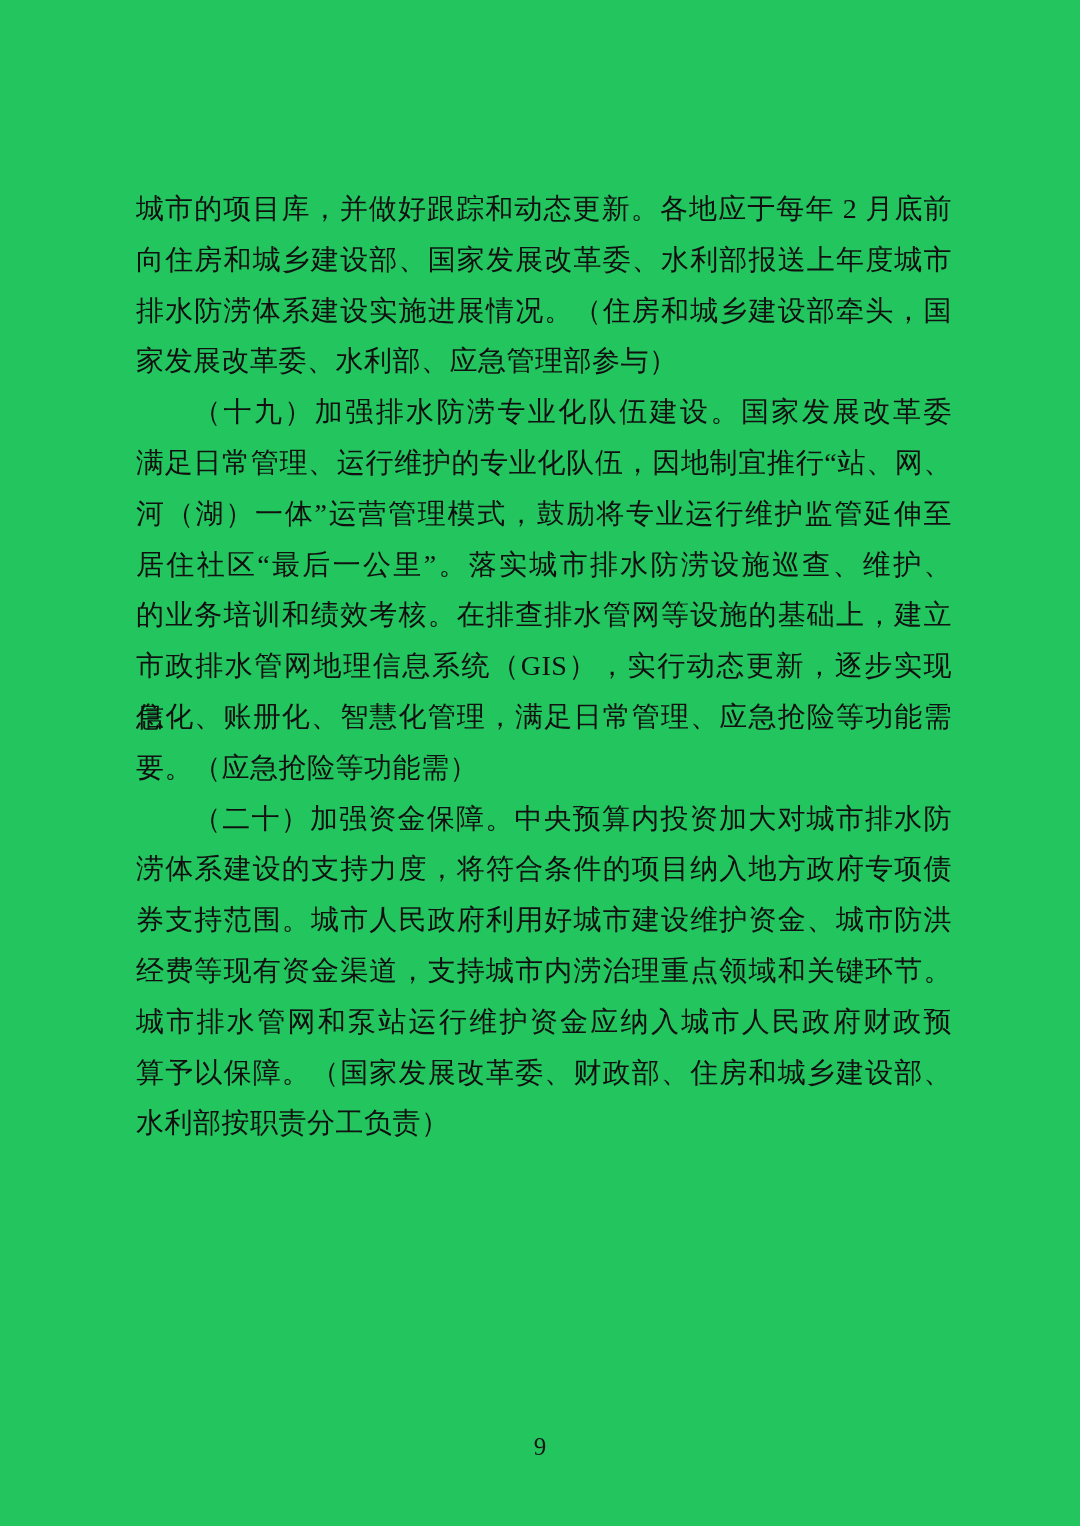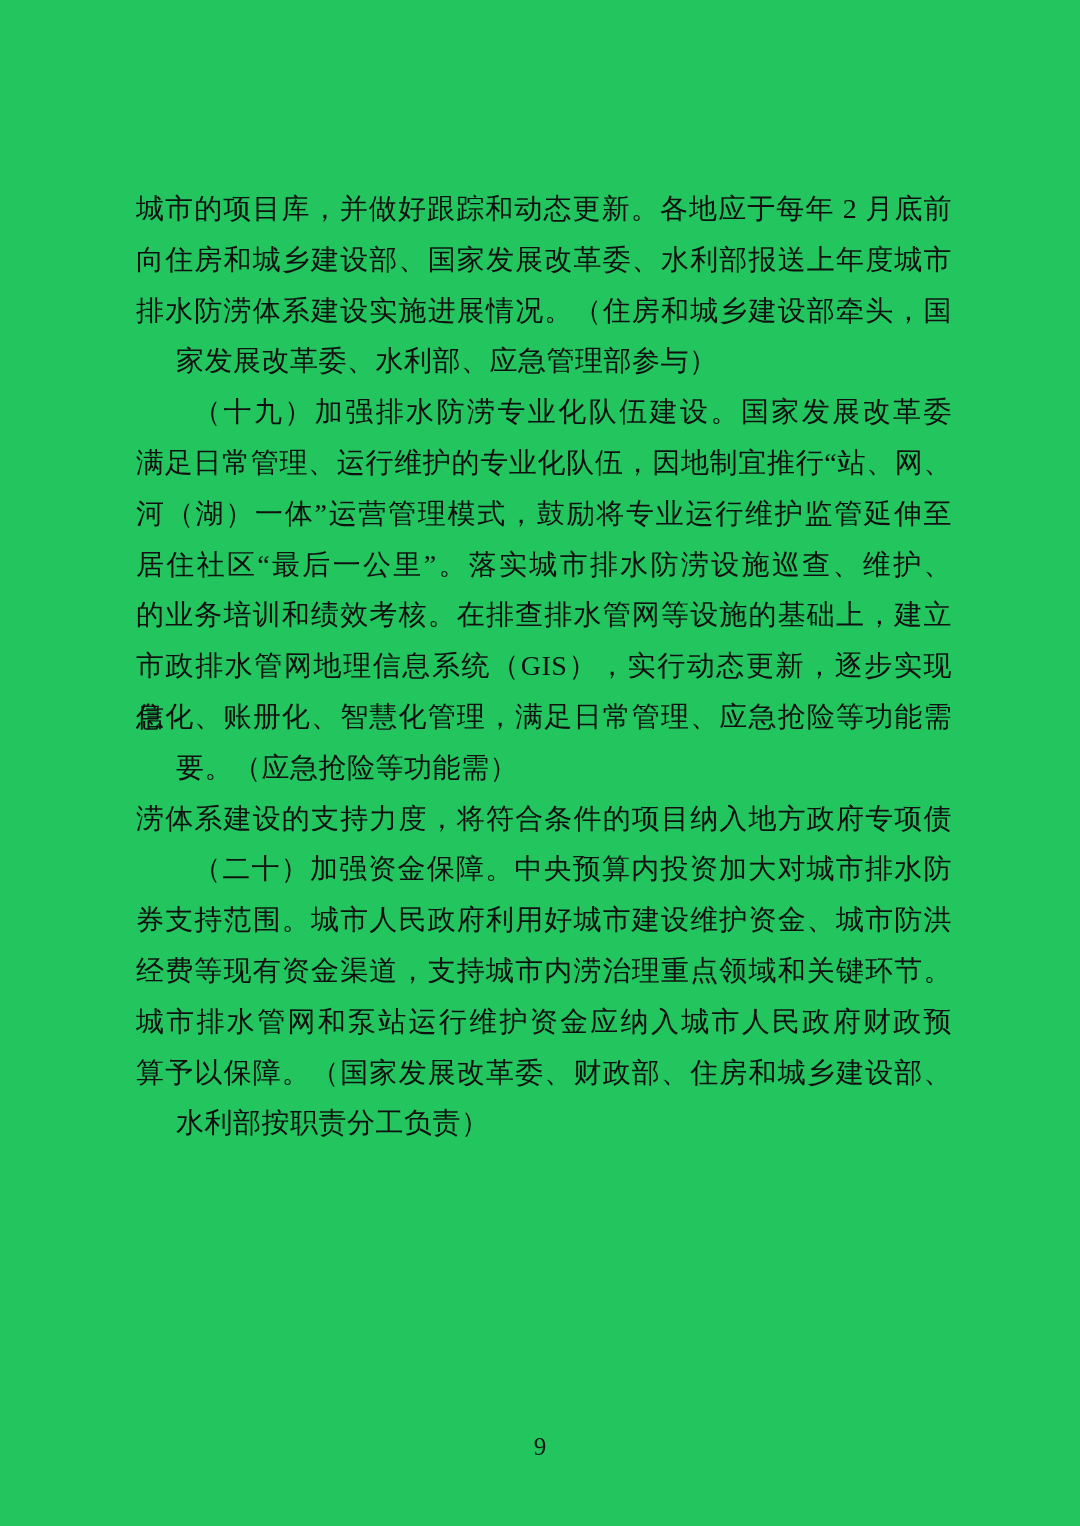--- a/index.html
+++ b/index.html
@@ -25,21 +25,20 @@
   .line {
     font-size: 28px;
     height: 50.8px;
     line-height: 50.8px;
     text-align: justify;
     text-align-last: justify;
     letter-spacing: 0.5px;
   }
   .line.end {
     text-align-last: left;
-    margin-left: 40px;
   }
   .line.indent {
     text-indent: 57px;
   }
   .line .b {
     font-weight: 400;
   }
   .pageno {
     position: absolute;
     top: 1432px;
@@ -64,22 +63,22 @@
 
     <div class="line indent"><span class="b">（十九）加强排水防涝专业化队伍建设。</span><span>国家发展改革委</span></div>
     <div class="line"><span>满足日常管理、运行维护的专业化队伍，因地制宜推行“站、网、</span></div>
     <div class="line"><span>河（湖）一体”运营管理模式，鼓励将专业运行维护监管延伸至</span></div>
     <div class="line"><span>居住社区“最后一公里”。落实城市排水防涝设施巡查、维护、</span></div>
     <div class="line"><span>的业务培训和绩效考核。在排查排水管网等设施的基础上，建立</span></div>
     <div class="line"><span>市政排水管网地理信息系统（GIS），实行动态更新，逐步实现信</span></div>
     <div class="line"><span>息化、账册化、智慧化管理，满足日常管理、应急抢险等功能需</span></div>
     <div class="line end"><span>要。（应急抢险等功能需）</span></div>
 
+    <div class="line indent"><span class="b">（二十）加强资金保障。</span><span>中央预算内投资加大对城市排水防</span></div>
     <div class="line"><span>涝体系建设的支持力度，将符合条件的项目纳入地方政府专项债</span></div>
-    <div class="line indent"><span class="b">（二十）加强资金保障。</span><span>中央预算内投资加大对城市排水防</span></div>
     <div class="line"><span>券支持范围。城市人民政府利用好城市建设维护资金、城市防洪</span></div>
     <div class="line"><span>经费等现有资金渠道，支持城市内涝治理重点领域和关键环节。</span></div>
     <div class="line"><span>城市排水管网和泵站运行维护资金应纳入城市人民政府财政预</span></div>
     <div class="line"><span>算予以保障。（国家发展改革委、财政部、住房和城乡建设部、</span></div>
     <div class="line end"><span>水利部按职责分工负责）</span></div>
 
   </div>
 
   <div class="pageno">9</div>
 </div>

